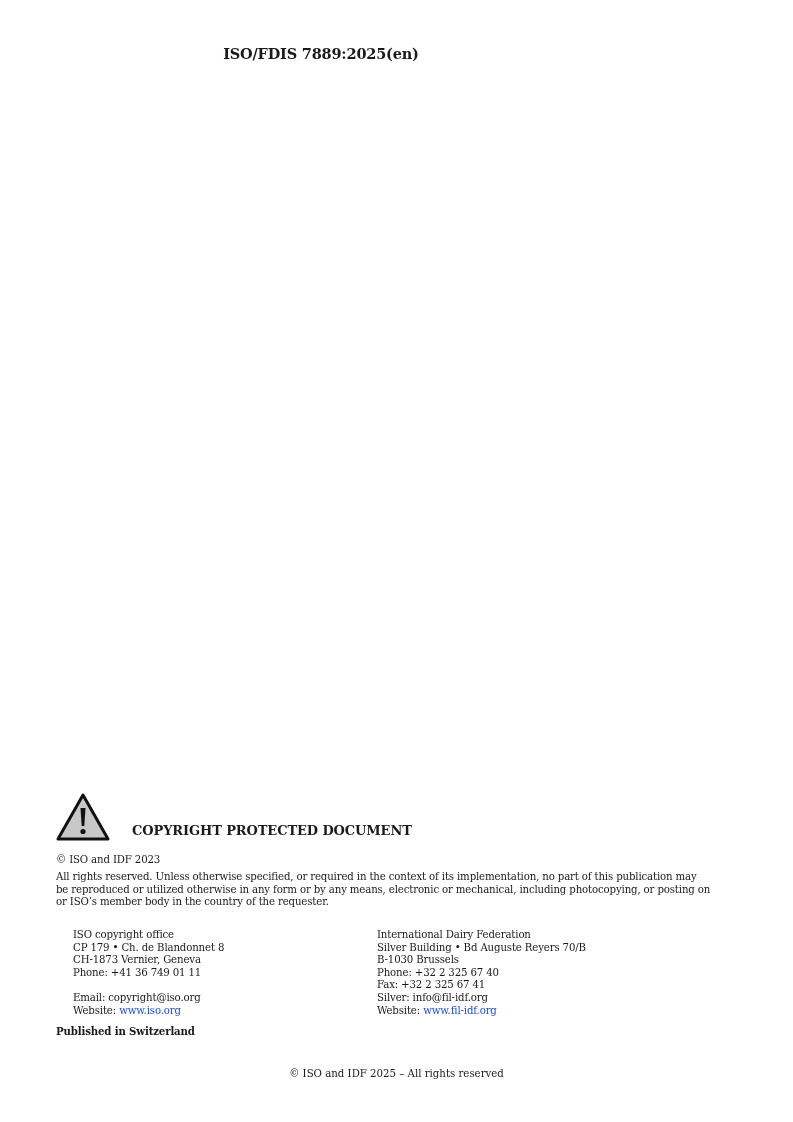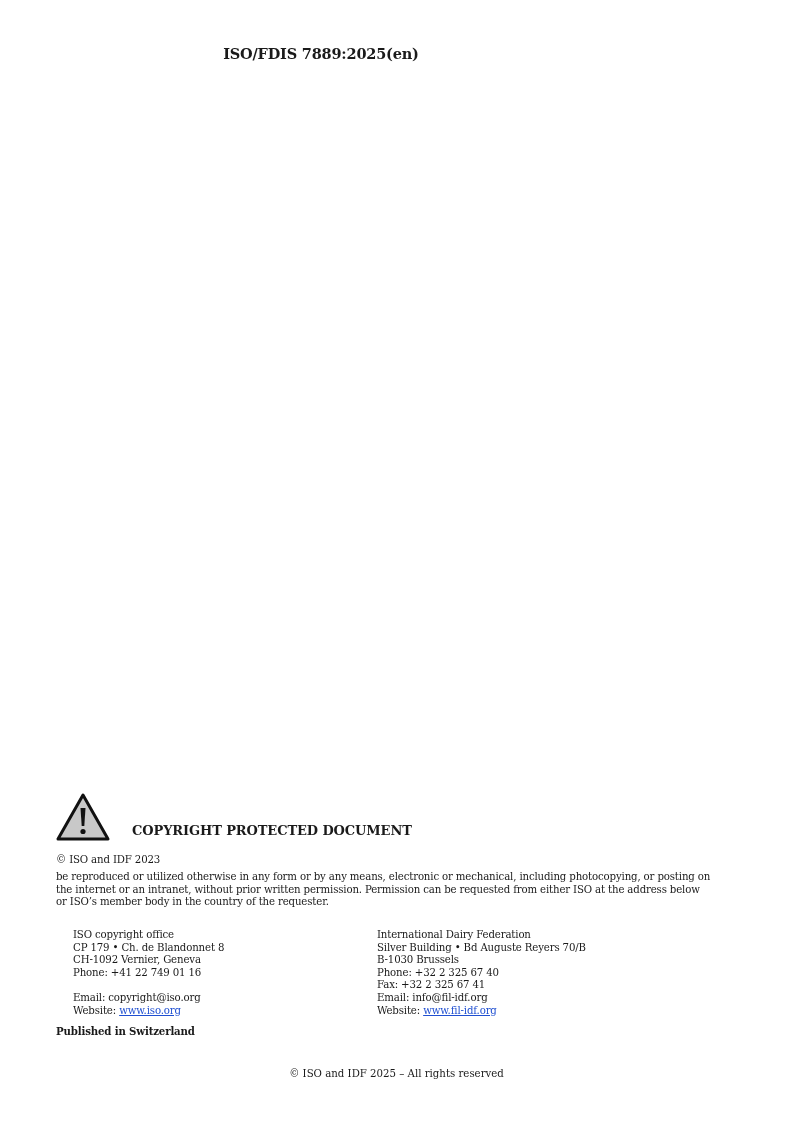--- a/index.html
+++ b/index.html
@@ -19,21 +19,21 @@
       font-weight: bold; font-size: 13px; letter-spacing: -0.1px;
     }
     .small { font-size: 10.2px; letter-spacing: -0.15px; line-height: 12.6px; }
     .c-line { position: absolute; left: 56px; top: 854px; }
     .para { position: absolute; left: 56px; top: 871px; width: 660px; }
     .para div { white-space: nowrap; }
     .addr-left { position: absolute; left: 73px; top: 929px; }
     .addr-right { position: absolute; left: 377px; top: 929px; }
     .addr-left div, .addr-right div { white-space: nowrap; }
     .gap { height: 12.6px; }
-    a.link { color: #1f4fd1; text-decoration: underline; }
+    a.link { color: #1f4fd1; }
     .published { position: absolute; left: 56px; top: 1025px; font-weight: bold; }
     .footer {
       position: absolute; top: 1066px; left: 0; width: 793px; text-align: center;
       font-size: 10.2px; line-height: 16px;
     }
   </style>
 </head>
 <body>
 
 <div class="header-title">ISO/FDIS 7889:2025(en)</div>
@@ -42,42 +42,42 @@
   <polygon points="28,3 53,47 3,47" fill="#c8c8c8" stroke="#111" stroke-width="3" stroke-linejoin="round"></polygon>
   <path d="M25.5,16 L30.5,16 L29.3,34 L26.7,34 Z" fill="#111"></path>
   <circle cx="28" cy="39.5" r="2.6" fill="#111"></circle>
 </svg>
 
 <div class="copyright-heading">COPYRIGHT PROTECTED DOCUMENT</div>
 
 <div class="c-line small">©  ISO and IDF 2023</div>
 
 <div class="para small">
+  <div>All rights reserved. Unless otherwise specified, or required in the context of its implementation, no part of this publication may</div>
   <div>be reproduced or utilized otherwise in any form or by any means, electronic or mechanical, including photocopying, or posting on</div>
-  <div>the internet or an intranet, without prior written permission. Permission can be requested from either ISO at the address below</div>
   <div>or ISO’s member body in the country of the requester.</div>
 </div>
 
 <div class="addr-left small">
   <div>ISO copyright office</div>
   <div>CP 179 • Ch. de Blandonnet 8</div>
-  <div>CH-1092 Vernier, Geneva</div>
-  <div>Phone: +41 22 749 01 16</div>
+  <div>CH-1873 Vernier, Geneva</div>
+  <div>Phone: +41 36 749 01 11</div>
   <div class="gap"></div>
   <div>Email: copyright@iso.org</div>
   <div><span>Website: </span><a class="link">www.iso.org</a></div>
 </div>
 
 <div class="addr-right small">
   <div>International Dairy Federation</div>
   <div>Silver Building • Bd Auguste Reyers 70/B</div>
   <div>B-1030 Brussels</div>
   <div>Phone: +32 2 325 67 40</div>
   <div>Fax: +32 2 325 67 41</div>
-  <div>Email: info@fil-idf.org</div>
+  <div>Silver: info@fil-idf.org</div>
   <div><span>Website: </span><a class="link">www.fil-idf.org</a></div>
 </div>
 
 <div class="published small">Published in Switzerland</div>
 
 <div class="footer">
   <div>© ISO and IDF 2025 – All rights reserved</div>
 </div>
 
 </body></html>

